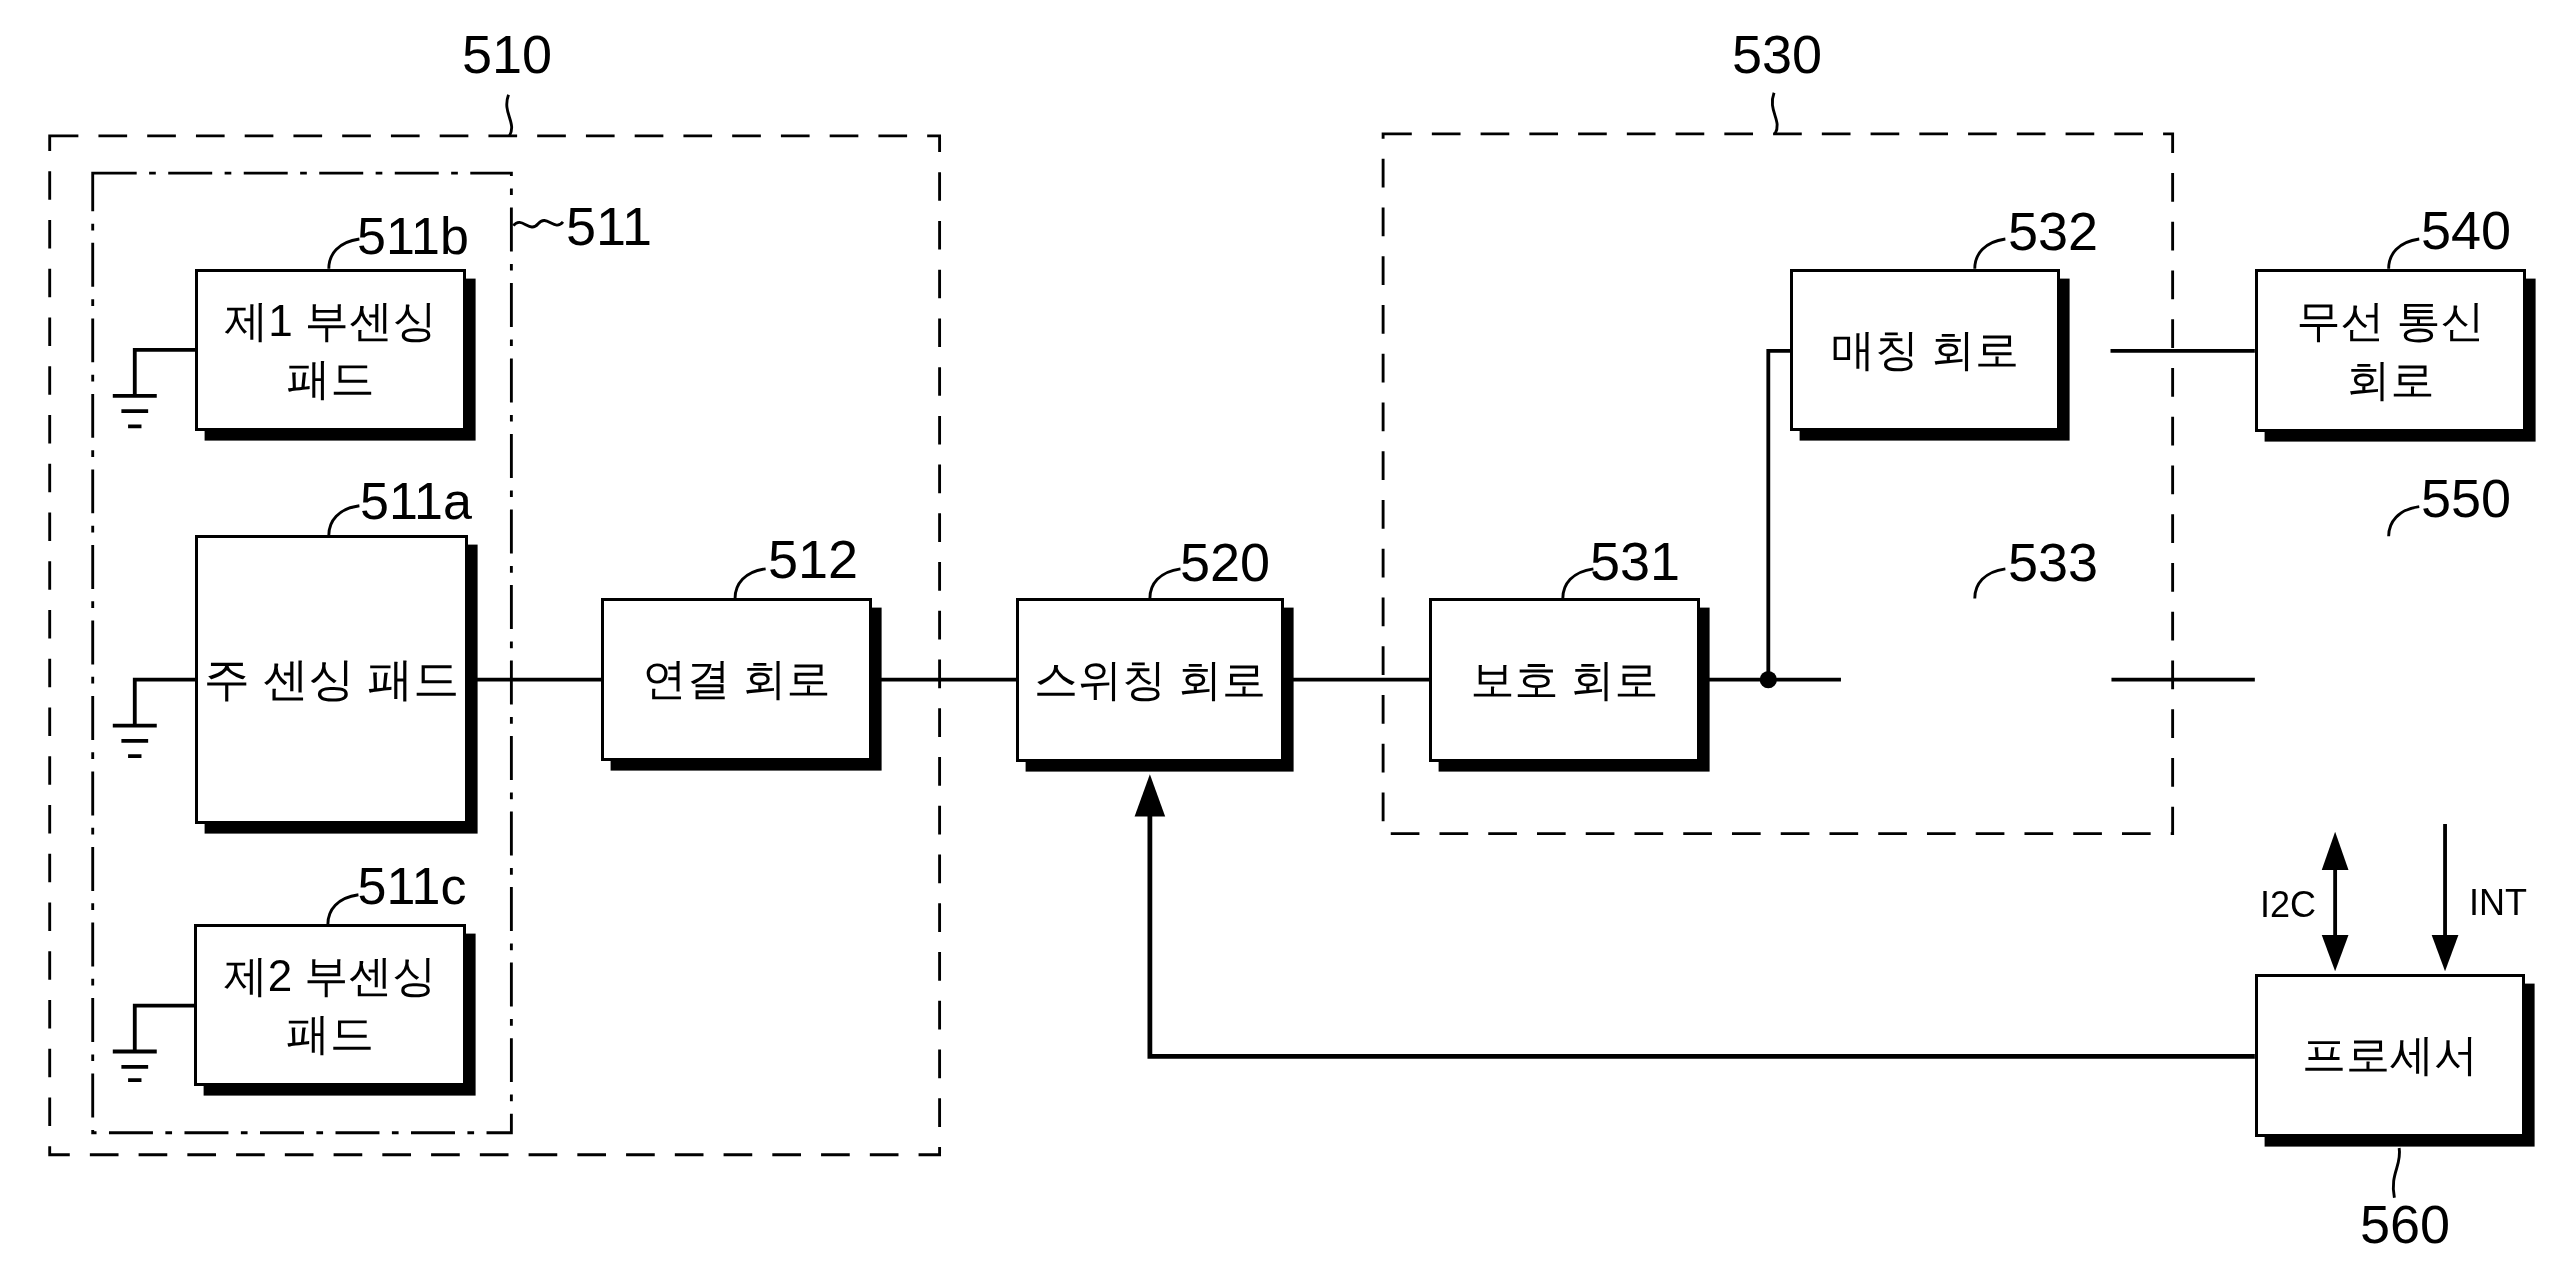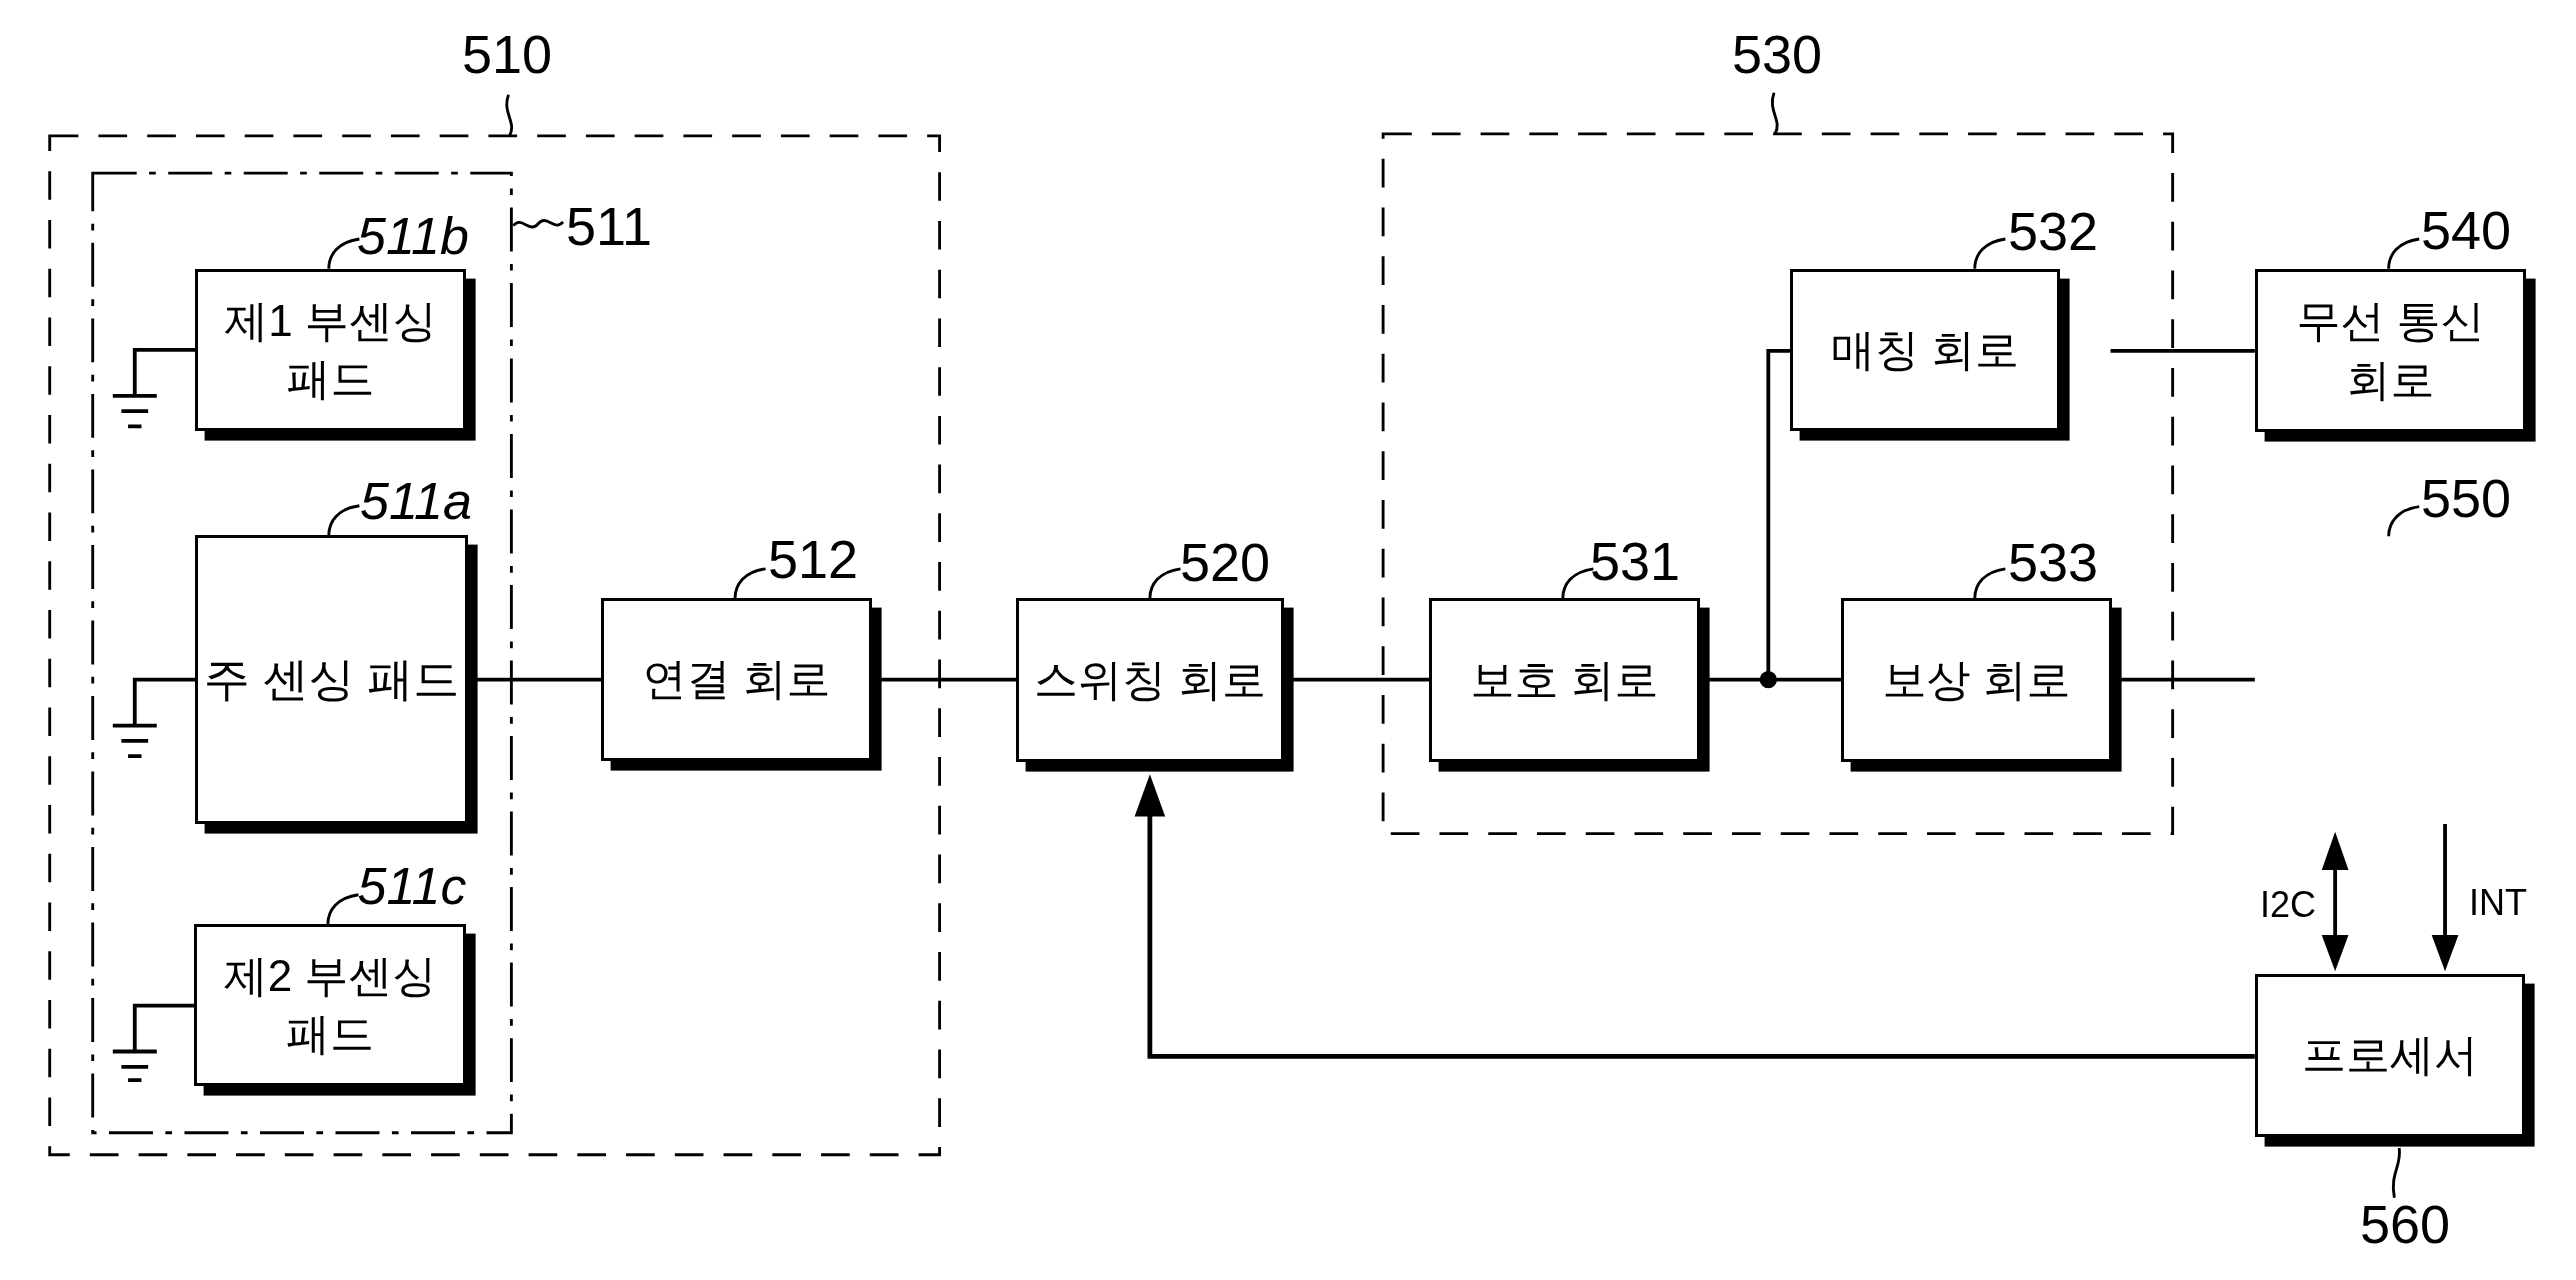--- a/index.html
+++ b/index.html
@@ -12,21 +12,21 @@
     position:absolute;box-sizing:border-box;background:#fff;
     border:3.8px solid #000;box-shadow:9.6px 9.6px 0 0 #000;
     display:flex;align-items:center;justify-content:center;
     text-align:center;font-size:44px;line-height:1.32;white-space:pre-line;
   }
   .blk.tall{font-size:46px;}
   .ref{
     position:absolute;transform:translate(-50%,-50%);
     font-size:54px;white-space:nowrap;letter-spacing:0;
   }
-  .ref.inner{font-size:52px;font-style:italic;}
+  .ref.inner{font-size:52px;}
   .sig{position:absolute;transform:translate(-50%,-50%);font-size:36px;white-space:nowrap;}
 </style>
 </head>
 <body>
 
 <div class="stage">
 
   <svg class="wires" viewBox="0 0 2695 1340">
 
     <rect x="52" y="142" width="931" height="1066" fill="none" stroke="#000" stroke-width="3" stroke-dasharray="30 21"></rect>
@@ -92,23 +92,20 @@
   </div>
   <div class="blk" style="left:1016px;top:598px;width:268px;height:164px">
     <span>스위칭 회로</span>
   </div>
   <div class="blk" style="left:1429px;top:598px;width:271px;height:164px">
     <span>보호 회로</span>
   </div>
   <div class="blk" style="left:1790px;top:269px;width:270px;height:162px">
     <span>매칭 회로</span>
   </div>
-  <div class="blk" style="left:1841px;top:598px;width:271px;height:164px">
-    <span>보상 회로</span>
-  </div>
   <div class="blk" style="left:2255px;top:269px;width:271px;height:163px">
     <span>무선 통신
 회로</span>
   </div>
   <div class="blk" style="left:2255px;top:974px;width:270px;height:163px">
     <span>프로세서</span>
   </div>
 
   <div class="ref" style="left:507px;top:54px">510</div>
   <div class="ref" style="left:1777px;top:54px">530</div>

